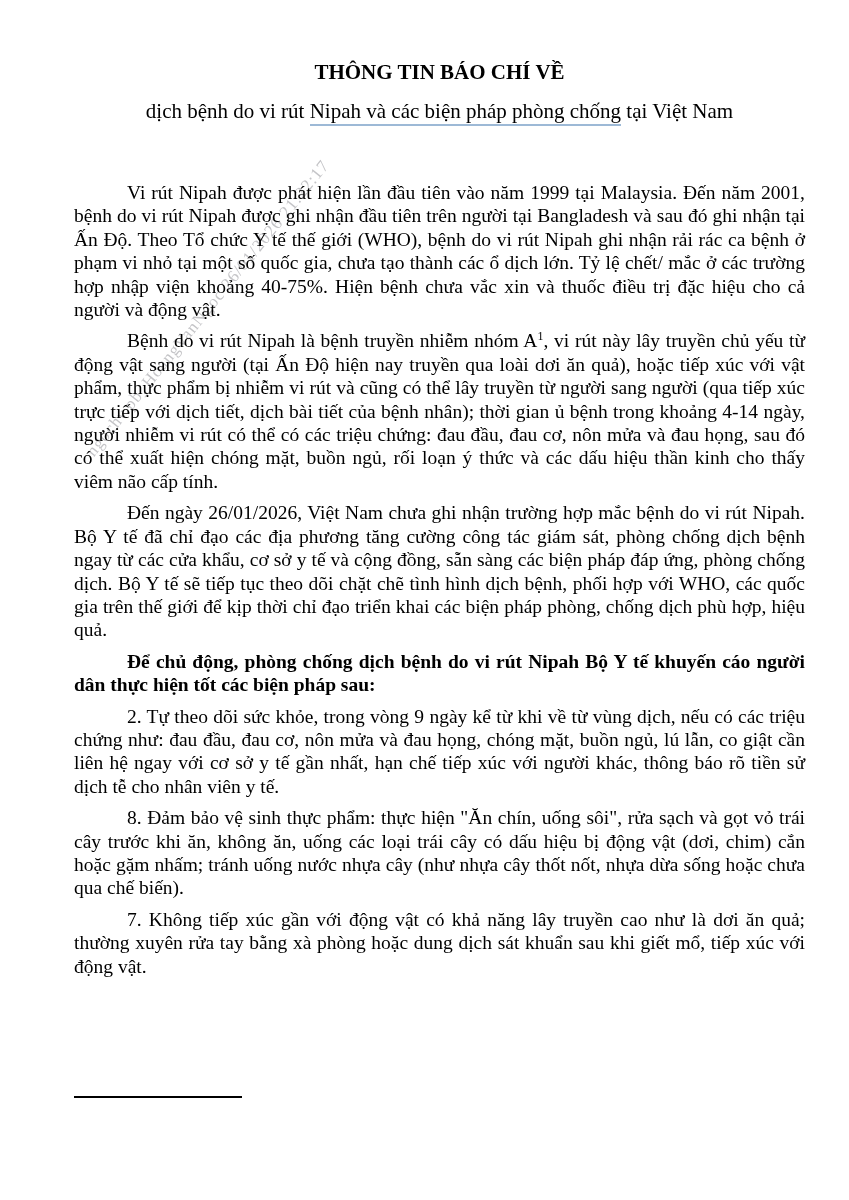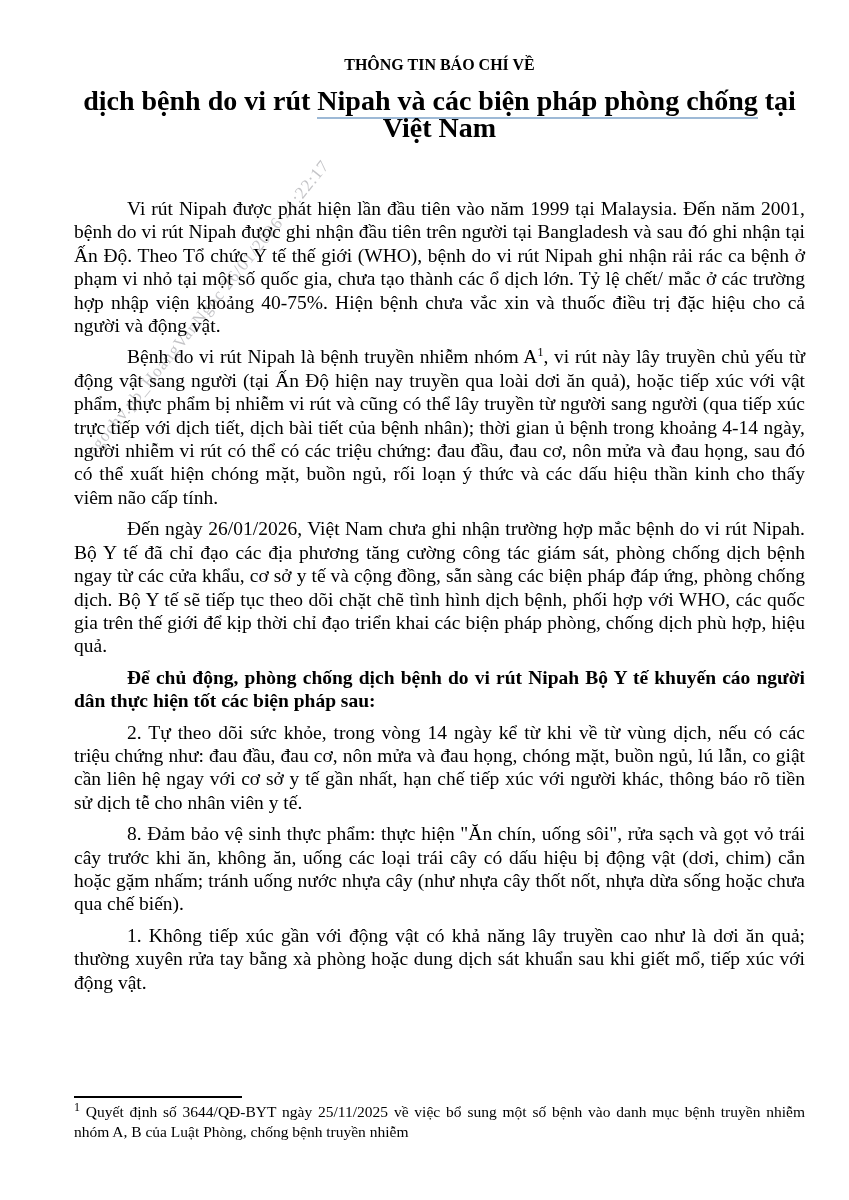--- a/index.html
+++ b/index.html
@@ -17,31 +17,31 @@
     overflow: hidden;
     box-sizing: border-box;
   }
   .content {
     position: absolute;
     left: 74px;
     right: 44px;
     top: 47px;
   }
   .title {
-    margin: 4px;
-    font-size: 16px;
+    margin: 12px;
+    font-size: 21px;
     line-height: 27px;
     font-weight: bold;
     text-align: center;
   }
   .subtitle {
     margin: 9px 0 0 0;
-    font-size: 28px;
+    font-size: 21px;
     line-height: 27px;
-    font-weight: bold;
+    font-weight: normal;
     text-align: center;
   }
   .subtitle .ul {
     border-bottom: 2px solid #9db9d6;
     padding-bottom: 1px;
   }
   .body-block {
     margin-top: 56px;
   }
   .para {
@@ -107,27 +107,26 @@
       <p class="para">Vi rút Nipah được phát hiện lần đầu tiên vào năm 1999 tại Malaysia. Đến năm 2001, bệnh do vi rút Nipah được ghi nhận đầu tiên trên người tại Bangladesh và sau đó ghi nhận tại Ấn Độ. Theo Tổ chức Y tế thế giới (WHO), bệnh do vi rút Nipah ghi nhận rải rác ca bệnh ở phạm vi nhỏ tại một số quốc gia, chưa tạo thành các ổ dịch lớn. Tỷ lệ chết/ mắc ở các trường hợp nhập viện khoảng 40-75%. Hiện bệnh chưa vắc xin và thuốc điều trị đặc hiệu cho cả người và động vật.</p>
 
 
       <p class="para"><span>Bệnh do vi rút Nipah là bệnh truyền nhiễm nhóm A</span><sup class="fnref">1</sup><span>, vi rút này lây truyền chủ yếu từ động vật sang người (tại Ấn Độ hiện nay truyền qua loài dơi ăn quả), hoặc tiếp xúc với vật phẩm, thực phẩm bị nhiễm vi rút và cũng có thể lây truyền từ người sang người (qua tiếp xúc trực tiếp với dịch tiết, dịch bài tiết của bệnh nhân); thời gian ủ bệnh trong khoảng 4-14 ngày, người nhiễm vi rút có thể có các triệu chứng: đau đầu, đau cơ, nôn mửa và đau họng, sau đó có thể xuất hiện chóng mặt, buồn ngủ, rối loạn ý thức và các dấu hiệu thần kinh cho thấy viêm não cấp tính.</span></p>
 
       <p class="para">Đến ngày 26/01/2026, Việt Nam chưa ghi nhận trường hợp mắc bệnh do vi rút Nipah. Bộ Y tế đã chỉ đạo các địa phương tăng cường công tác giám sát, phòng chống dịch bệnh ngay từ các cửa khẩu, cơ sở y tế và cộng đồng, sẵn sàng các biện pháp đáp ứng, phòng chống dịch. Bộ Y tế sẽ tiếp tục theo dõi chặt chẽ tình hình dịch bệnh, phối hợp với WHO, các quốc gia trên thế giới để kịp thời chỉ đạo triển khai các biện pháp phòng, chống dịch phù hợp, hiệu quả.</p>
 
       <p class="para bold">Để chủ động, phòng chống dịch bệnh do vi rút Nipah Bộ Y tế khuyến cáo người dân thực hiện tốt các biện pháp sau:</p>
 
 
-      <p class="para">2. Tự theo dõi sức khỏe, trong vòng 14 ngày kể từ khi về từ vùng dịch, nếu có các triệu chứng như: đau đầu, đau cơ, nôn mửa và đau họng, chóng mặt, buồn ngủ, lú lẫn, co giật cần liên hệ ngay với cơ sở y tế gần nhất, hạn chế tiếp xúc với người khác, thông báo rõ tiền sử dịch tễ cho nhân viên y tế.</p>
+      <p class="para">2. Tự theo dõi sức khỏe, trong vòng 9 ngày kể từ khi về từ vùng dịch, nếu có các triệu chứng như: đau đầu, đau cơ, nôn mửa và đau họng, chóng mặt, buồn ngủ, lú lẫn, co giật cần liên hệ ngay với cơ sở y tế gần nhất, hạn chế tiếp xúc với người khác, thông báo rõ tiền sử dịch tễ cho nhân viên y tế.</p>
 
       <p class="para">8. Đảm bảo vệ sinh thực phẩm: thực hiện "Ăn chín, uống sôi", rửa sạch và gọt vỏ trái cây trước khi ăn, không ăn, uống các loại trái cây có dấu hiệu bị động vật (dơi, chim) cắn hoặc gặm nhấm; tránh uống nước nhựa cây (như nhựa cây thốt nốt, nhựa dừa sống hoặc chưa qua chế biến).</p>
 
-      <p class="para">1. Không tiếp xúc gần với động vật có khả năng lây truyền cao như là dơi ăn quả; thường xuyên rửa tay bằng xà phòng hoặc dung dịch sát khuẩn sau khi giết mổ, tiếp xúc với động vật.</p>
+      <p class="para">7. Không tiếp xúc gần với động vật có khả năng lây truyền cao như là dơi ăn quả; thường xuyên rửa tay bằng xà phòng hoặc dung dịch sát khuẩn sau khi giết mổ, tiếp xúc với động vật.</p>
 
     </div>
   </div>
 
   <div class="footnote-block">
     <div class="footnote-rule"></div>
-    <p class="footnote"><sup class="fnref">1</sup><span> Quyết định số 3644/QĐ-BYT ngày 25/11/2025 về việc bổ sung một số bệnh vào danh mục bệnh truyền nhiễm nhóm A, B của Luật Phòng, chống bệnh truyền nhiễm</span></p>
   </div>
 
 </div>
 
 </body></html>

